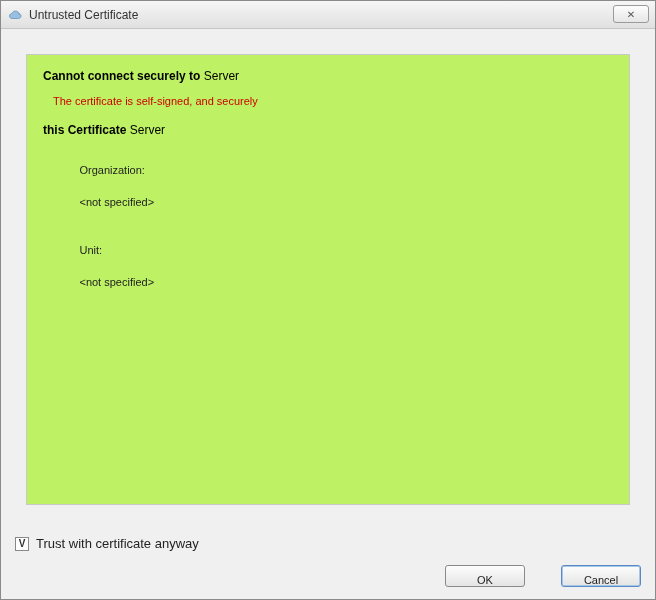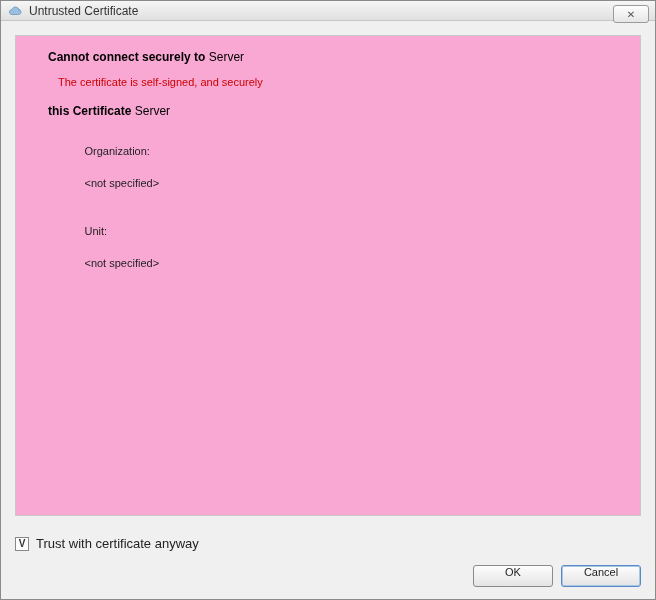--- a/index.html
+++ b/index.html
@@ -13,21 +13,21 @@
   }
   .window {
     width: 656px;
     height: 600px;
     border: 1px solid #8a8a8a;
     background: #f0f0f0;
     display: flex;
     flex-direction: column;
   }
   .titlebar {
-    height: 20px;
+    height: 28px;
     background: linear-gradient(to bottom, #f6f6f6, #e0e0e0);
     border-bottom: 1px solid #c6c6c6;
     display: flex;
     align-items: center;
     padding: 0 6px;
     position: relative;
   }
   .titlebar-icon {
     width: 16px;
     height: 16px;
@@ -50,24 +50,24 @@
     background: linear-gradient(to bottom, #fdfdfd, #e6e6e6);
     display: flex;
     align-items: center;
     justify-content: center;
     font-size: 10px;
     color: #555;
     cursor: default;
   }
   .content-area {
     flex: 1;
-    margin: 14px;
-    background: #f9a8d4;
+    margin: 25px;
+    background: #bef264;
     border: 1px solid #c9c9c9;
-    padding: 14px 32px;
+    padding: 14px 16px;
     overflow: auto;
   }
   .heading {
     font-size: 12px;
     margin-bottom: 12px;
   }
   .heading .bold { font-weight: bold; }
   .reason {
     color: #cc0000;
     font-size: 11px;
@@ -118,28 +118,29 @@
   }
   .btn {
     min-width: 80px;
     height: 22px;
     border: 1px solid #8a8a8a;
     border-radius: 3px;
     background: linear-gradient(to bottom, #fdfdfd, #e4e4e4);
     font-size: 11px;
     color: #222;
     display: inline-flex;
-    align-items: flex-start;
+    align-items: flex-end;
     justify-content: center;
     cursor: default;
     padding: 0 10px;
   }
   .btn.default {
     border-color: #5a8ac6;
     box-shadow: 0 0 0 1px #a7c7e7 inset;
+    margin-left: 28px;
   }
 </style>
 </head>
 <body>
 
 <div class="window">
 
   <div class="titlebar">
     <span class="titlebar-icon">
       <svg viewBox="0 0 16 16">

